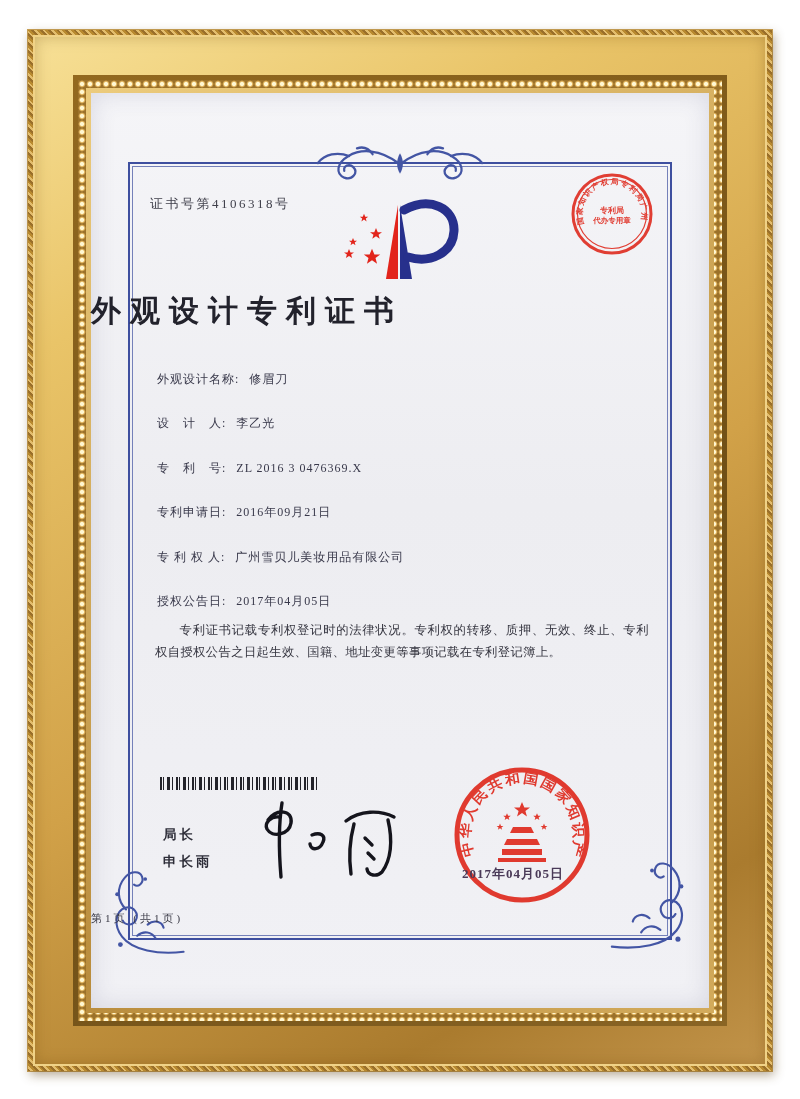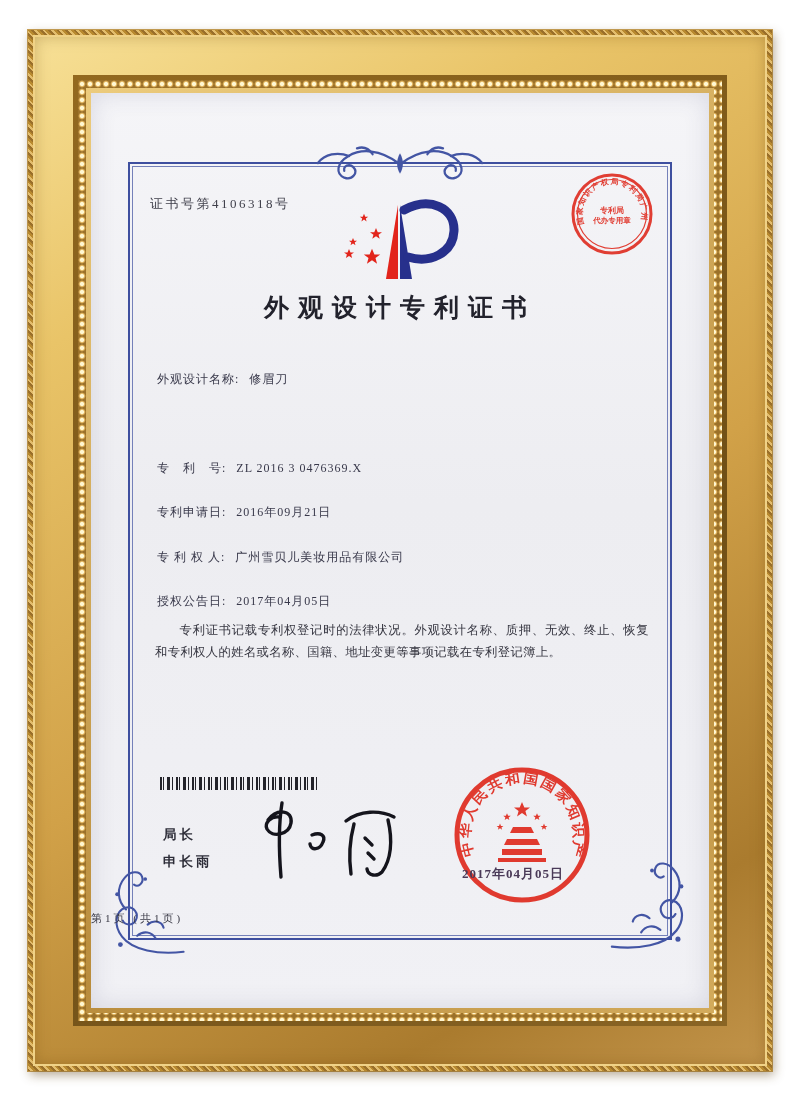--- a/index.html
+++ b/index.html
@@ -26,22 +26,22 @@
     background:linear-gradient(180deg,#f5f5f8 0%,#ededf1 45%,#f1f1f5 100%);
     box-shadow:inset 0 0 24px rgba(70,70,110,.16);}
   .inner-border{position:absolute;left:37px;top:69px;width:544px;height:778px;
     border:2.5px solid #3e4f9f;}
   .inner-border::after{content:"";position:absolute;inset:2px;border:1px solid #7480b9;}
   .orn{position:absolute;color:#4355a4;}
   
   .cert-number{position:absolute;left:59px;top:102px;font-size:13px;
     letter-spacing:2.5px;color:#3f3f4a;}
   .logo{position:absolute;left:239px;top:100px;width:140px;height:95px;}
-  .title{position:absolute;left:0;right:0;top:198px;text-align:center;
-    font-size:25px;font-weight:bold;letter-spacing:9px;color:#22222c;}
+  .title{position:absolute;left:0;right:0;top:198px;text-align:left;
+    font-size:30px;font-weight:bold;letter-spacing:9px;color:#22222c;}
   .field{position:absolute;left:66px;right:50px;font-size:12px;color:#38384a;
     letter-spacing:1px;white-space:nowrap;}
   .field .lab{margin-right:6px;}
   .legal{position:absolute;left:64px;top:527px;width:494px;font-size:12.3px;
     line-height:1.76;color:#34343f;text-align:justify;letter-spacing:.4px;}
   .legal p{margin:0;text-indent:2em;}
   .barcode{position:absolute;left:69px;top:684px;width:158px;height:13px;
     background:repeating-linear-gradient(90deg,#23232a 0 2px,transparent 2px 3px,
       #23232a 3px 4px,transparent 4px 7px,#23232a 7px 10px,transparent 10px 12px,
       #23232a 12px 13px,transparent 13px 16px);}
@@ -118,39 +118,43 @@
           <use href="#star" transform="translate(42,64) scale(0.82)" fill="#e2241b"></use>
           <use href="#star" transform="translate(19,61) scale(0.5)" fill="#e2241b"></use>
         </svg>
 
         <div class="title">外观设计专利证书</div>
 
         <div class="field" style="top:278px">
           <span class="lab">外观设计名称:</span>
           <span>修眉刀</span>
         </div>
+        <div class="field" style="top:322px">
+          <span class="lab">设　计　人:</span>
+          <span>李乙光</span>
+        </div>
         <div class="field" style="top:367px">
           <span class="lab">专　利　号:</span>
           <span>ZL 2016 3 0476369.X</span>
         </div>
         <div class="field" style="top:411px">
           <span class="lab">专利申请日:</span>
           <span>2016年09月21日</span>
         </div>
         <div class="field" style="top:456px">
           <span class="lab">专 利 权 人:</span>
           <span>广州雪贝儿美妆用品有限公司</span>
         </div>
         <div class="field" style="top:500px">
           <span class="lab">授权公告日:</span>
           <span>2017年04月05日</span>
         </div>
 
         <div class="legal">
-          <p>专利证书记载专利权登记时的法律状况。外观设计名称、质押、无效、终止、恢复和专利权人的姓名或名称、国籍、地址变更等事项记载在专利登记簿上。</p>
+          <p>专利证书记载专利权登记时的法律状况。专利权的转移、质押、无效、终止、专利权自授权公告之日起生效、国籍、地址变更等事项记载在专利登记簿上。</p>
         </div>
 
         <div class="barcode"></div>
 
         <div class="director">
           <div>局长</div>
           <div>申长雨</div>
         </div>
 
         <svg class="signature" viewBox="0 0 170 95" fill="none" stroke="#14141c" stroke-width="3.4" stroke-linecap="round">

